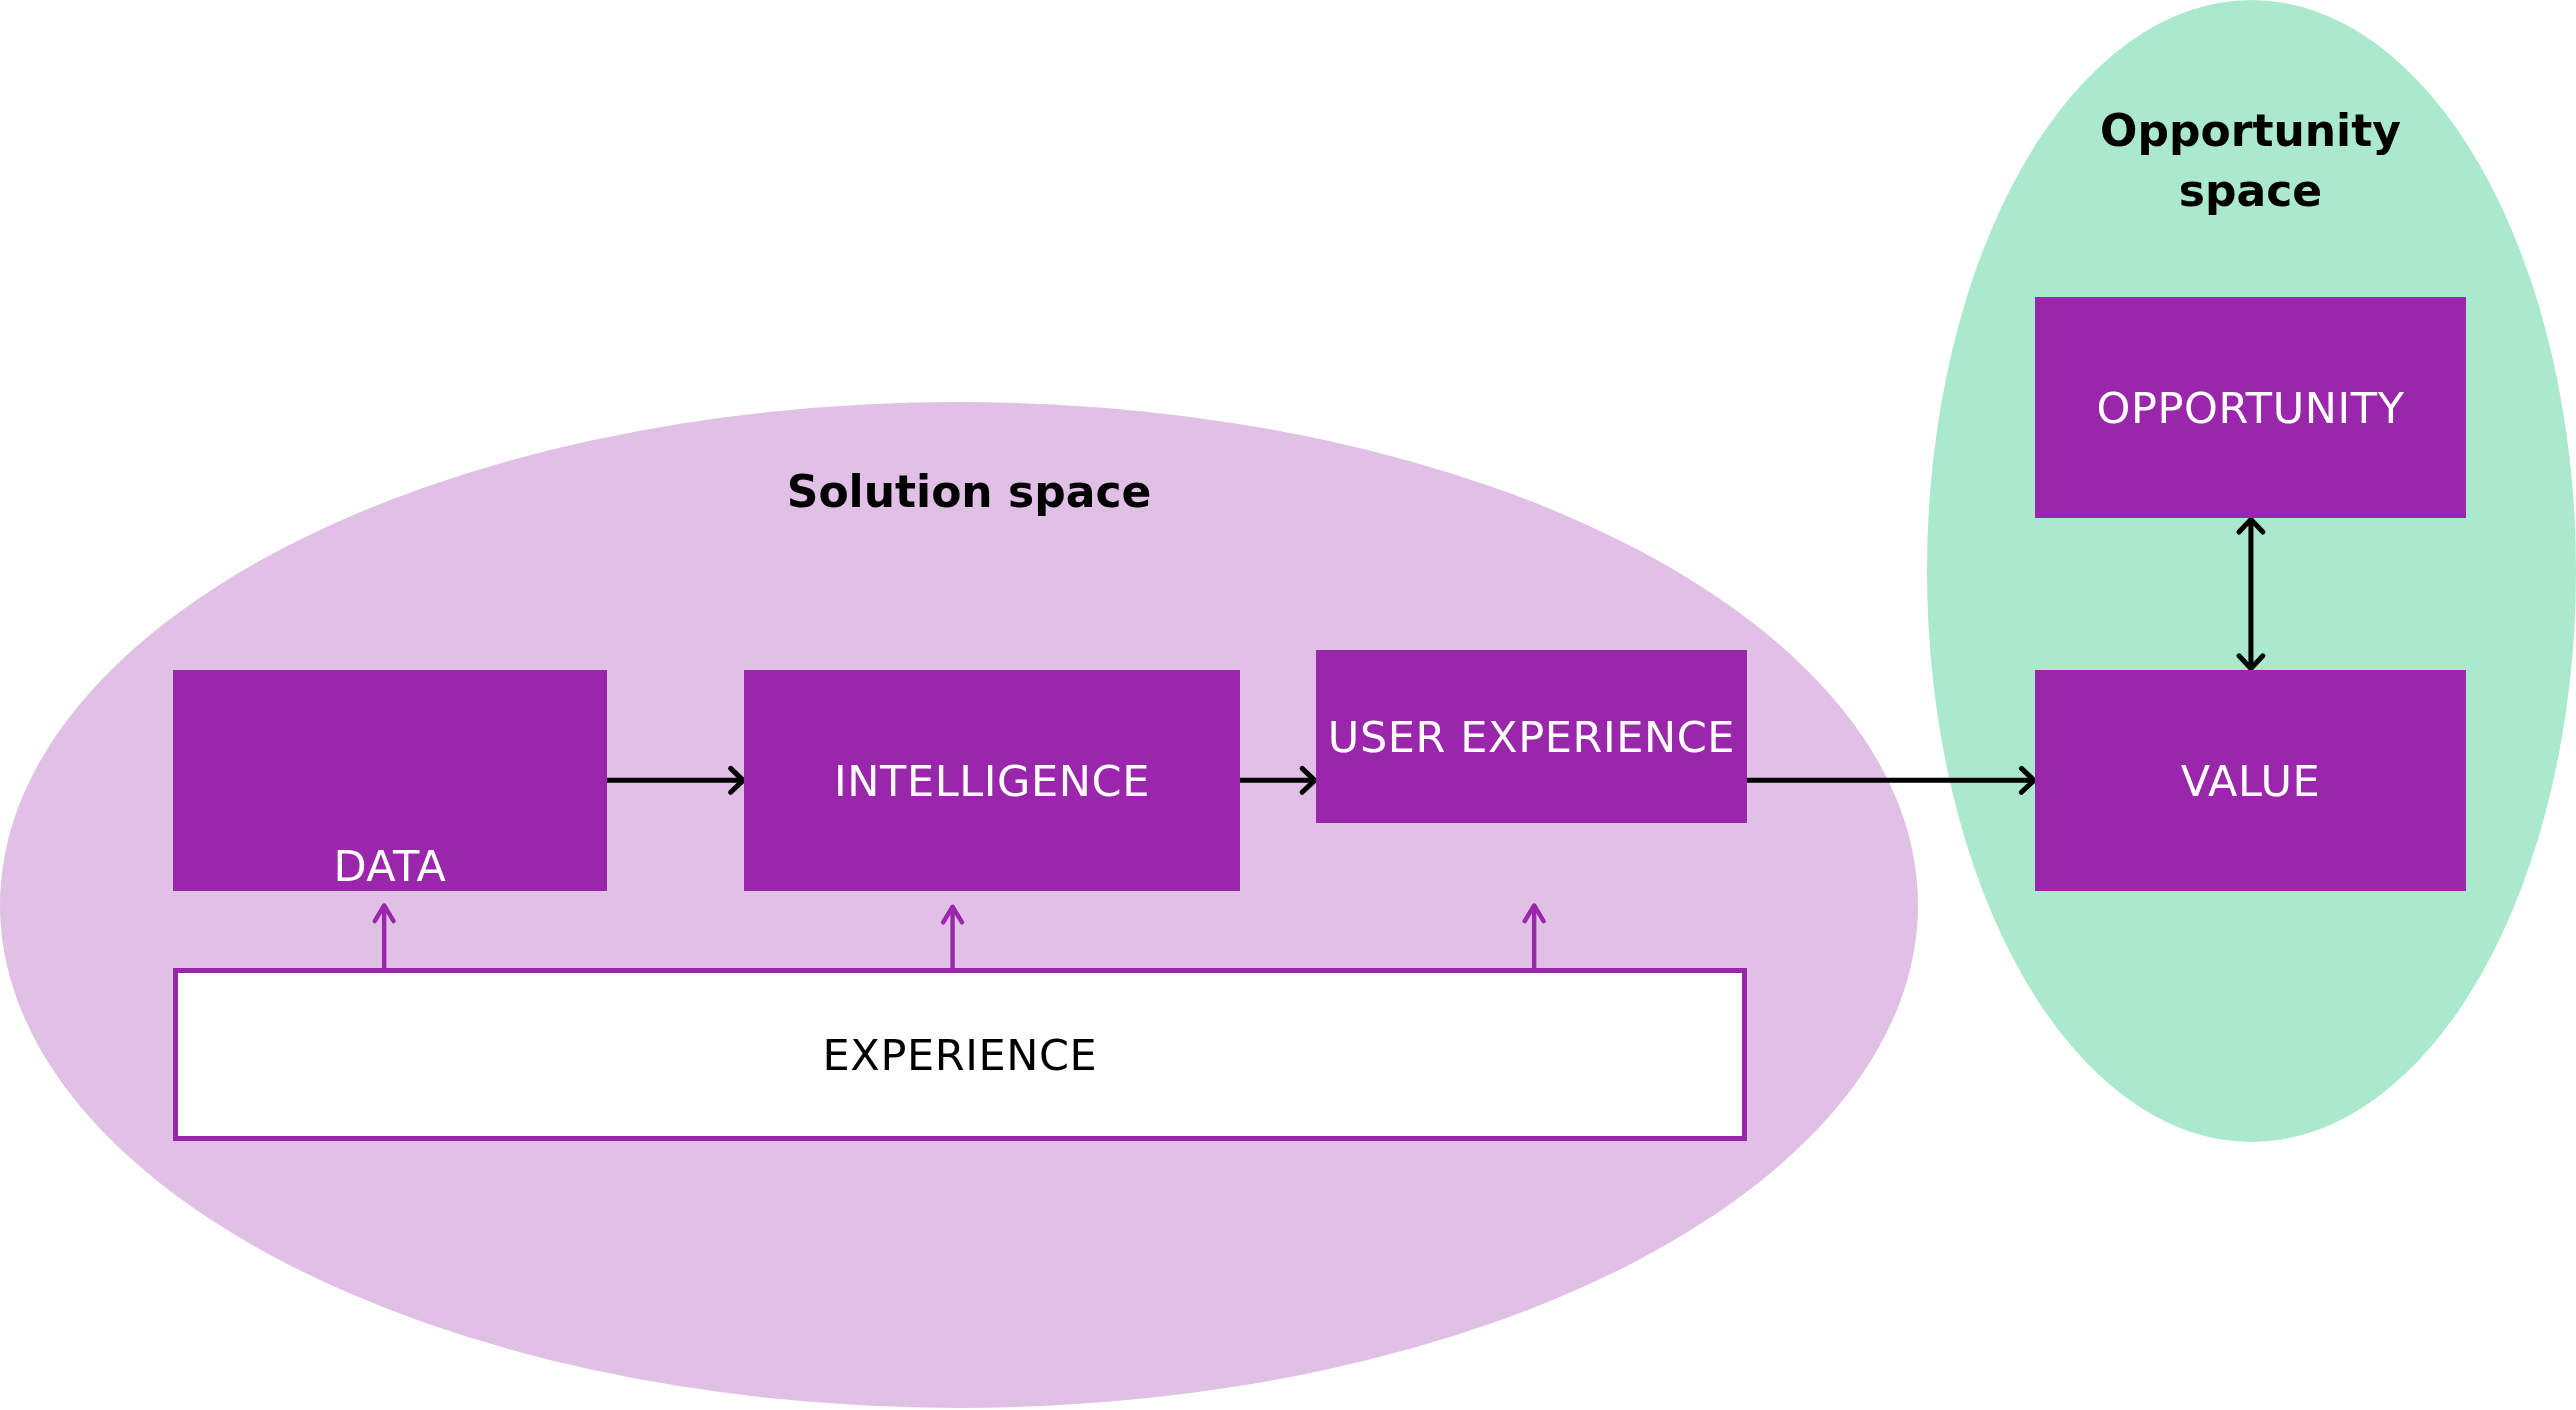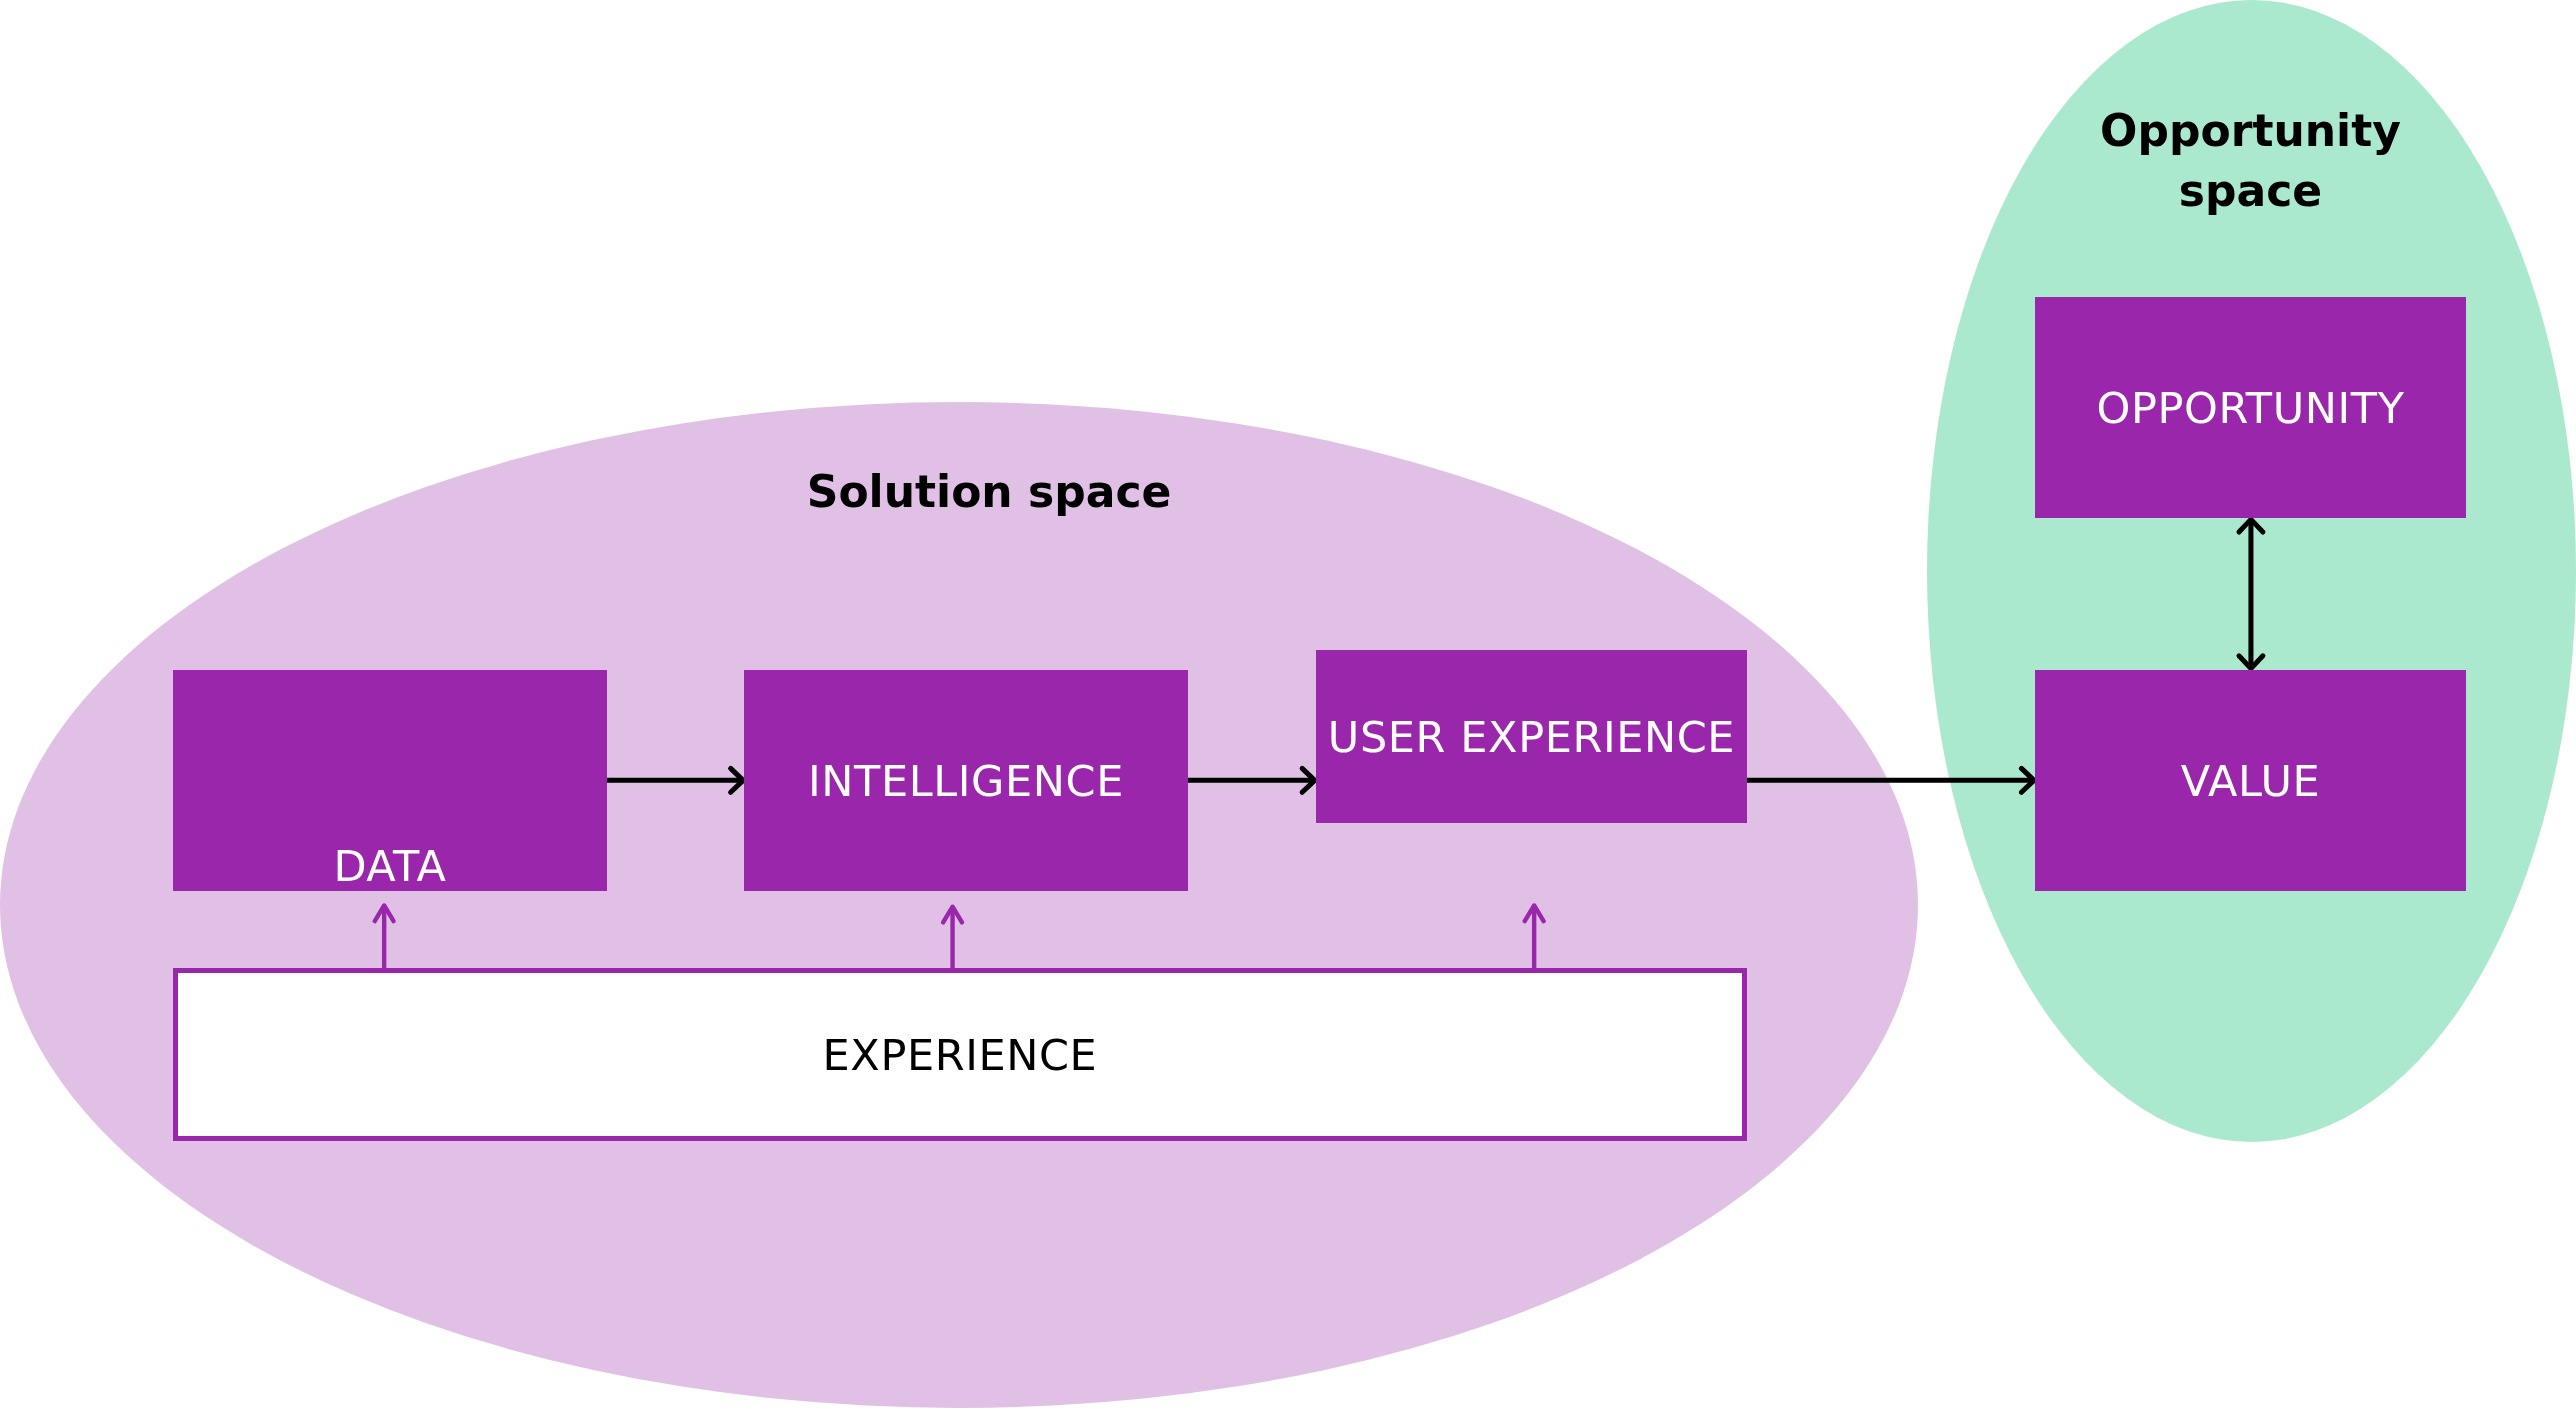--- a/index.html
+++ b/index.html
@@ -5,28 +5,28 @@
   html, body { margin: 0; padding: 0; background: #ffffff; }
   body { width: 2576px; height: 1411px; position: relative; overflow: hidden;
          font-family: "DejaVu Sans", sans-serif; }
   .ellipse { position: absolute; border-radius: 50%; }
   #solution-ellipse { left: 0px; top: 402px; width: 1918px; height: 1006px; background: #e1c0e6; }
   #opportunity-ellipse { left: 1927px; top: 0px; width: 649px; height: 1142px; background: #abe9cf; }
   .box { position: absolute; background: #9a26ab; color: #ffffff; display: flex;
          align-items: center; justify-content: center; font-size: 43px; font-weight: normal;
          letter-spacing: 0.6px; box-sizing: border-box; }
   #box-data { left: 173px; top: 670px; width: 434px; height: 221px; align-items: flex-end; }
-  #box-intelligence { left: 744px; top: 670px; width: 444px; height: 221px; }
+  #box-intelligence { left: 744px; top: 670px; width: 496px; height: 221px; }
   #box-ux { left: 1316px; top: 650px; width: 431px; height: 173px; }
   #box-opportunity { left: 2035px; top: 297px; width: 431px; height: 221px; }
   #box-value { left: 2035px; top: 670px; width: 431px; height: 221px; text-align: center; }
   #box-governance { left: 173px; top: 968px; width: 1574px; height: 173px; background: #ffffff;
                     border: 5.7px solid #9a26ab; color: #000000; }
   .title { position: absolute; font-weight: bold; color: #000000; text-align: center; font-size: 44px; line-height: 60px; }
-  #title-solution { left: 728px; top: 462px; width: 522px; }
+  #title-solution { left: 708px; top: 462px; width: 522px; }
   #title-opportunity { left: 1999px; top: 101px; width: 503px; }
   svg#arrows { position: absolute; left: 0; top: 0; }
 </style>
 </head>
 <body>
 
 <div class="ellipse" id="solution-ellipse"></div>
 <div class="ellipse" id="opportunity-ellipse"></div>
 
 <div class="title" id="title-solution">Solution space</div>

